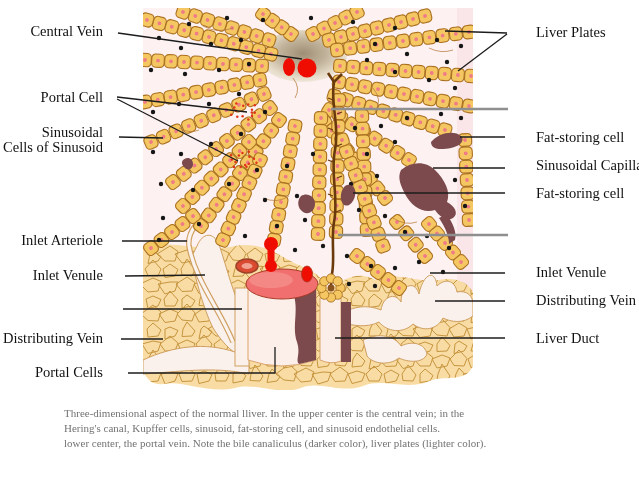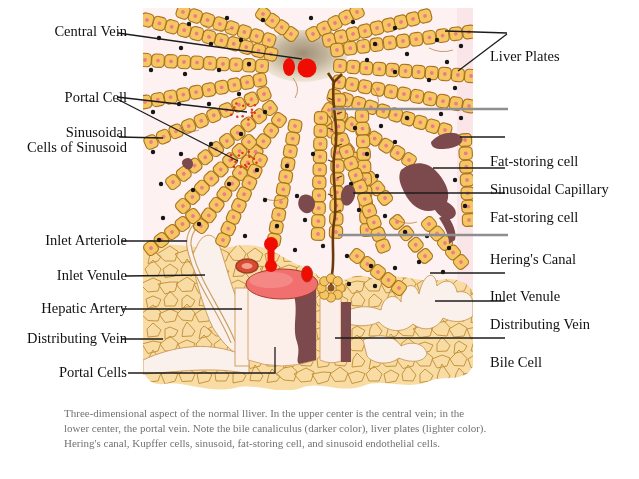--- a/index.html
+++ b/index.html
@@ -1,22 +1,22 @@
 <!DOCTYPE html>
 <html><head>
 <meta charset="utf-8">
 <style>
   html,body{margin:0;padding:0;background:#ffffff;}
   .stage{position:relative;width:639px;height:479px;background:#ffffff;overflow:hidden;
          font-family:"Liberation Serif","DejaVu Serif",serif;}
   .illu{position:absolute;left:143px;top:8px;width:330px;height:382px;}
   .lines{position:absolute;left:0;top:0;width:639px;height:479px;pointer-events:none;}
   .lbl{position:absolute;font-size:14.5px;color:#111;white-space:nowrap;line-height:15px;}
-  .lbl.left{right:512px;text-align:left;}
-  .lbl.right{left:490px;text-align:left;margin-top:24px;}
+  .lbl.left{right:536px;text-align:left;}
+  .lbl.right{left:536px;text-align:left;}
   .caption{position:absolute;left:64px;top:406px;width:540px;font-size:11px;
            line-height:15.2px;color:#737373;}
   .caption div{white-space:nowrap;}
 </style>
 </head>
 <body>
 
 <div class="stage">
 
   <svg class="illu" id="illu" viewBox="0 0 330 382">
@@ -1365,31 +1365,29 @@
       <path d="M508,235 L338,235"></path>
     </g>
   </svg>
 
   <div class="lbl left" style="top:24px">Central Vein</div>
   <div class="lbl left" style="top:90px">Portal Cell</div>
   <div class="lbl left" style="top:125px">Sinusoidal</div>
   <div class="lbl left" style="top:233px">Inlet Arteriole</div>
   <div class="lbl left" style="top:140px">Cells of Sinusoid</div>
   <div class="lbl left" style="top:268px">Inlet Venule</div>
-  <div class="lbl left" style="top:301px">Hepatic Artery</div>
   <div class="lbl left" style="top:331px">Distributing Vein</div>
   <div class="lbl left" style="top:365px">Portal Cells</div>
 
   <div class="lbl right" style="top:25px">Liver Plates</div>
   <div class="lbl right" style="top:130px">Fat-storing cell</div>
   <div class="lbl right" style="top:158px">Sinusoidal Capillary</div>
   <div class="lbl right" style="top:186px">Fat-storing cell</div>
-  <div class="lbl right" style="top:228px">Hering's Canal</div>
   <div class="lbl right" style="top:265px">Inlet Venule</div>
   <div class="lbl right" style="top:293px">Distributing Vein</div>
-  <div class="lbl right" style="top:331px">Bile Cell</div>
+  <div class="lbl right" style="top:331px">Liver Duct</div>
 
   <div class="caption">
     <div>Three-dimensional aspect of the normal lliver. In the upper center is the central vein; in the</div>
+    <div>Hering's canal, Kupffer cells, sinusoid, fat-storing cell, and sinusoid endothelial cells.</div>
     <div>lower center, the portal vein. Note the bile canaliculus (darker color), liver plates (lighter color).</div>
-    <div>Hering's canal, Kupffer cells, sinusoid, fat-storing cell, and sinusoid endothelial cells.</div>
   </div>
 </div>
 
 </body></html>

